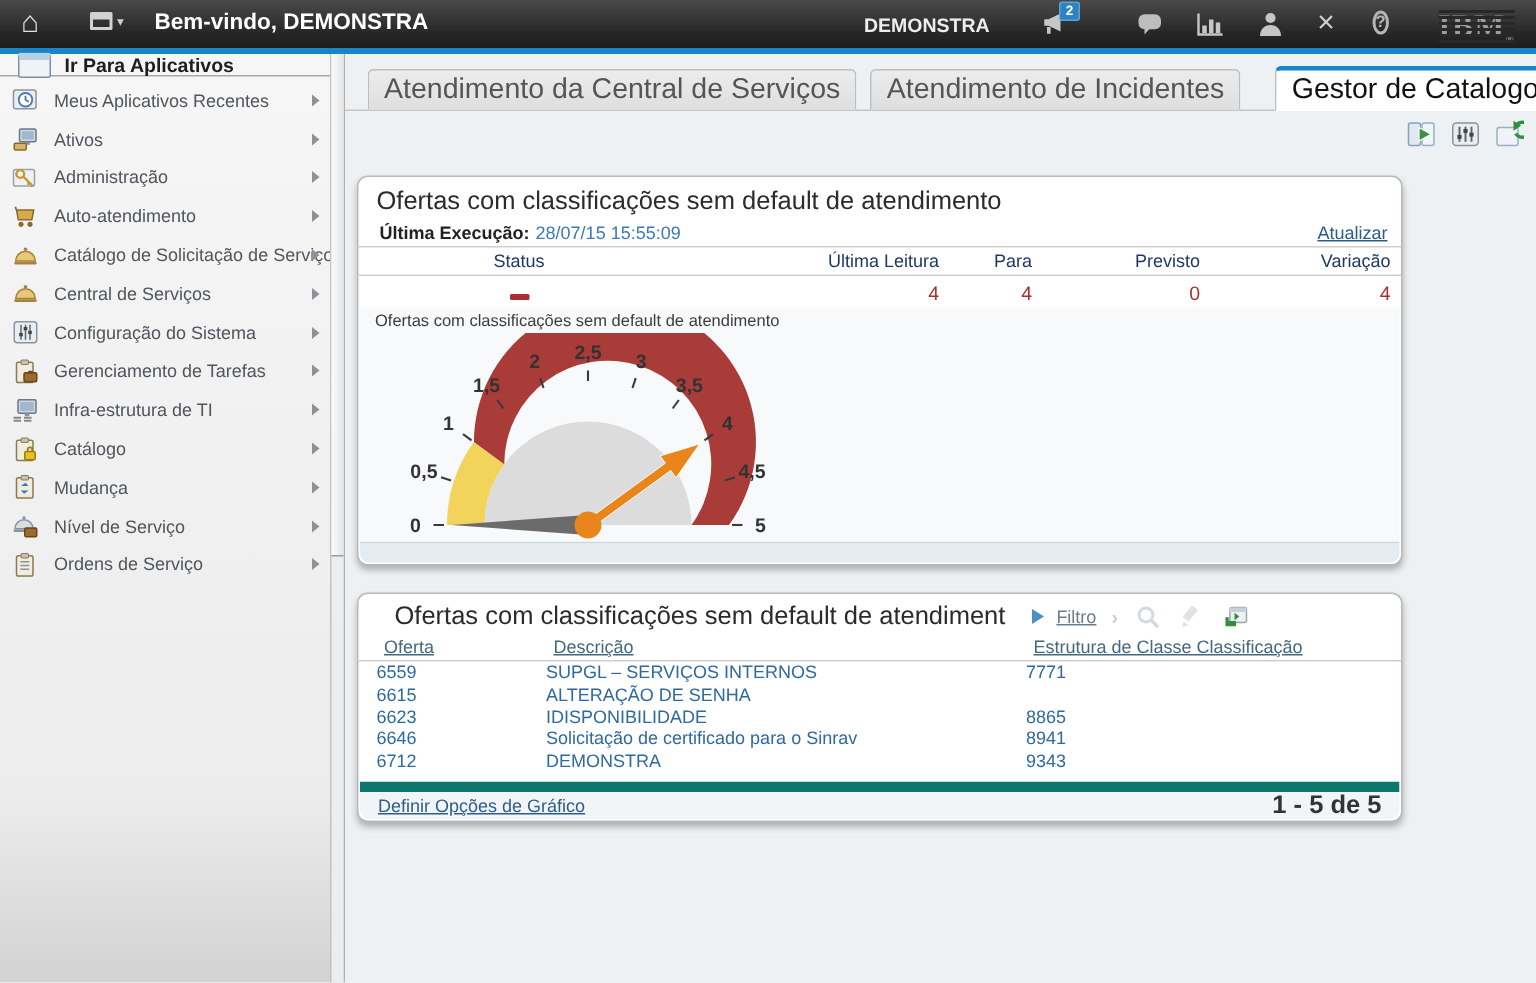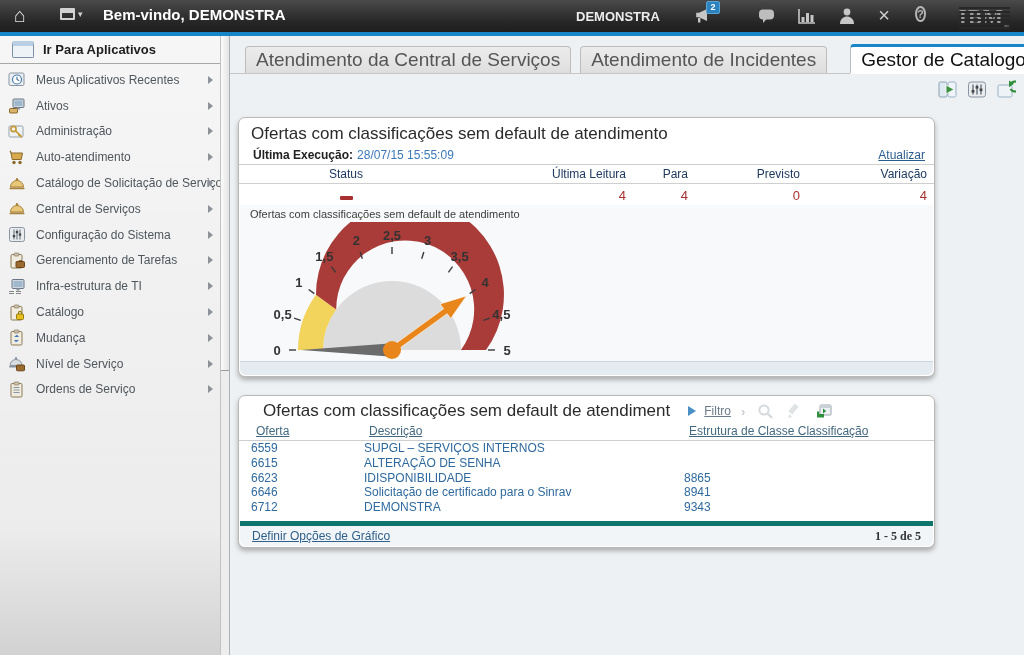--- a/index.html
+++ b/index.html
@@ -25,21 +25,21 @@
   .tb-help { width:16px; height:16px; border:2px solid #b5b5b5; border-radius:50%; color:#b5b5b5;
     font-size:11px; font-weight:bold; text-align:center; line-height:13px; }
   .ibm { position:absolute; right:14px; top:5px; font-family:"Liberation Serif",serif; font-weight:bold;
     font-size:21px; color:#9d9d9d; letter-spacing:1px; }
   .ibm .stripes { position:absolute; inset:0; background:repeating-linear-gradient(to bottom, transparent 0 2px, #282828 2px 4px); }
   .ibm .reg { font-size:7px; vertical-align:bottom; }
 
   
   .sidebar { position:absolute; left:0; top:36px; width:230px; height:619px;
     background:linear-gradient(#f6f6f6,#ececec 80%,#d2d2d2); border-right:1px solid #b0b0b0; }
-  .sb-header { display:flex; align-items:center; gap:9px; height:28px; padding-left:12px;
+  .sb-header { display:flex; align-items:center; gap:9px; height:15px; padding-left:12px;
     border-bottom:1px solid #a8a8a8; }
   .sb-header .win-ic { width:22px; height:17px; border:1px solid #7d8ea3; border-top:5px solid #b9cfe4;
     background:#eef3f8; border-radius:2px; }
   .sb-header .txt { font-size:13px; font-weight:bold; color:#1d1d1d; }
   .sb-items { padding-top:3px; }
   .sb-item { position:relative; display:flex; align-items:center; gap:10px; height:25.8px; padding-left:8px; cursor:pointer; }
   .sb-ic { width:18px; height:17px; flex:0 0 18px; }
   .sb-ic svg { display:block; }
   .sb-lab { color:#4f565c; font-size:12px; white-space:nowrap; }
   .sb-arrow { position:absolute; right:16px; width:0; height:0;
@@ -100,23 +100,23 @@
   .filter-tri { width:0; height:0; border-top:5px solid transparent; border-bottom:5px solid transparent;
     border-left:8px solid #4a90c4; margin-left:12px; cursor:pointer; }
   .filter-link { color:#6b7b8a; text-decoration:underline; cursor:pointer; margin-left:2px; }
   .p2-chev { color:#c9ced4; font-size:13px; font-weight:bold; margin-left:4px; }
   .p2-ic { width:17px; height:16px; margin-left:6px; cursor:pointer; }
   .tbl-grid { display:grid; grid-template-columns:113px 320px 1fr; padding:0 12px; }
   .tbl-head { border-bottom:1px solid #cfcfcf; padding-bottom:2px;padding-left:17px; }
   .tbl-head span { color:#44697f; text-decoration:underline; font-size:12px; cursor:pointer; white-space:nowrap; }
   .tbl-row span { color:#2f6a9e; font-size:12px; line-height:14.8px; white-space:nowrap; }
   .p2-footer { position:absolute; left:1px; right:1px; bottom:1px; height:25px; background:#f2f5f8;
-    border-top:5px solid #0f766e; border-radius:0 0 6px 6px; display:flex; align-items:center; }
+    border-top:7px solid #0f766e; border-radius:0 0 6px 6px; display:flex; align-items:center; }
   .p2-footer .lnk { margin-left:12px; color:#2e5f8a; text-decoration:underline; cursor:pointer; }
-  .p2-footer .pages { position:absolute; right:12px; font-weight:bold; color:#333; font-size:12px;font-family:Liberation Serif, serif; }
+  .p2-footer .pages { position:absolute; right:12px; font-weight:bold; color:#333; font-size:17px; }
 </style>
 </head>
 <body>
 
 <div class="screen">
 
   <header class="topbar">
     <div class="topbar-inner">
       <span class="tb-home">⌂</span>
       <span class="tb-apps">
@@ -459,20 +459,21 @@
       </div>
       <div class="tbl-grid tbl-head" id="tbl-head">
           <span>Oferta</span>
           <span>Descrição</span>
           <span>Estrutura de Classe Classificação</span>
         </div>
       <div id="tbl-body">
           <div class="tbl-grid tbl-row">
             <span>6559</span>
             <span>SUPGL – SERVIÇOS INTERNOS</span>
+            <span>7771</span>
           </div>
           <div class="tbl-grid tbl-row">
             <span>6615</span>
             <span>ALTERAÇÃO DE SENHA</span>
           </div>
           <div class="tbl-grid tbl-row">
             <span>6623</span>
             <span>IDISPONIBILIDADE</span>
             <span>8865</span>
           </div>

